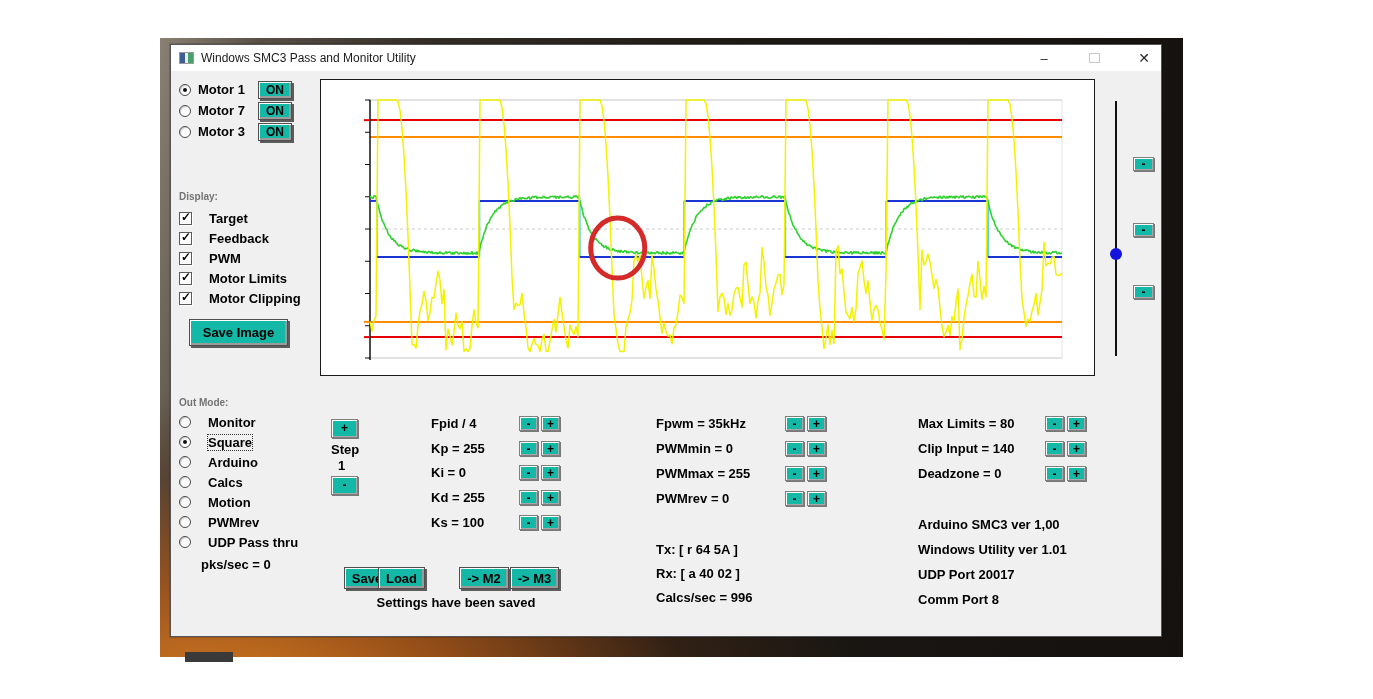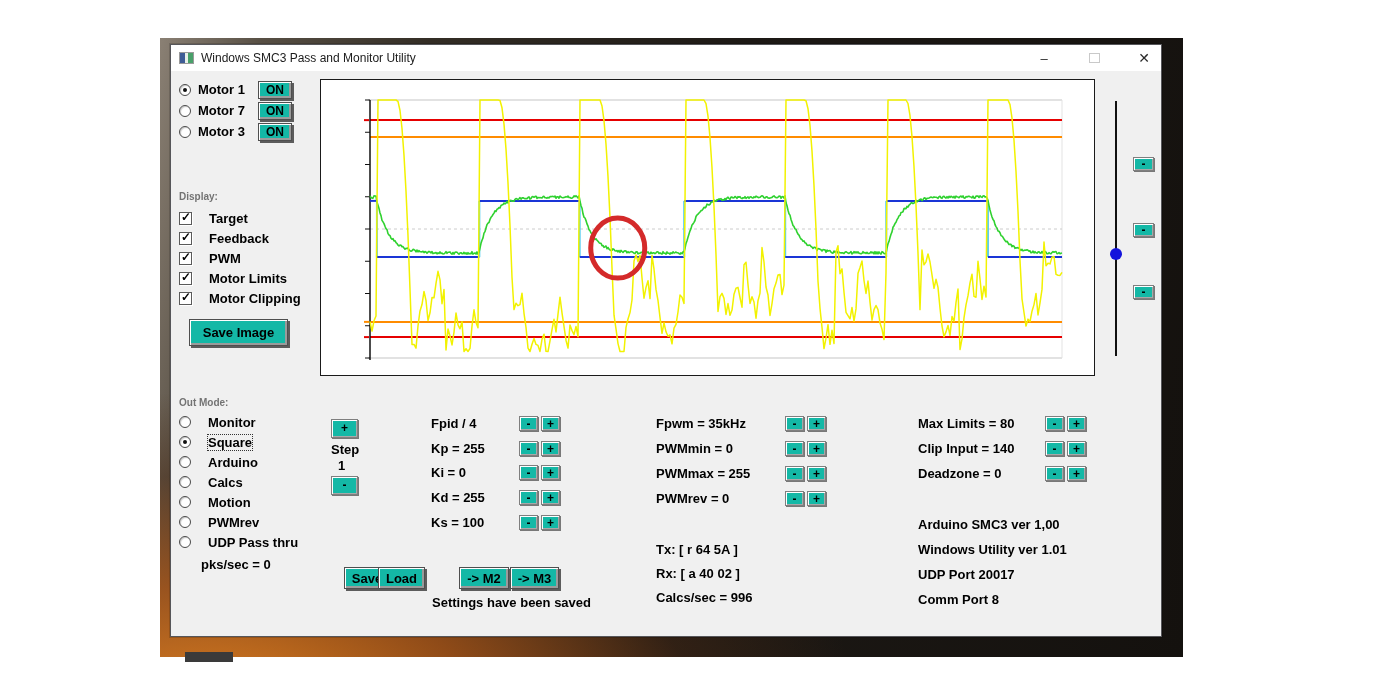--- a/index.html
+++ b/index.html
@@ -70,21 +70,21 @@
   .step-val{margin-left:7px;margin-top:1px;}
   .step-minus{margin-top:3px;}
 
   .param-group{position:absolute;}
   .param-row{position:absolute;height:16px;left:0;display:block;white-space:nowrap;}
   .param-row .lbl{position:absolute;left:0;top:0;}
   .sm-btn{position:absolute;width:19px;height:15px;font-size:12px;line-height:1;}
 
   .actions{position:absolute;left:158px;top:522px;}
   .act-btn{position:absolute;height:22px;font-size:13px;}
-  .status-line{position:absolute;left:150px;top:550px;width:270px;text-align:right;}
+  .status-line{position:absolute;left:150px;top:550px;width:270px;text-align:center;}
 
   .comms{position:absolute;left:485px;top:497px;}
   .comms div{height:24px;}
   .info{position:absolute;left:747px;top:472px;}
   .info div{height:25px;}
 
   .vslider-track{position:absolute;left:944px;top:56px;width:2px;height:255px;background:#111;}
   .vslider-thumb{position:absolute;left:939px;top:203px;width:12px;height:12px;border-radius:50%;background:#1414dc;}
   .zoom-col .sm-btn{position:absolute;left:962px;width:21px;height:14px;}
 </style>

